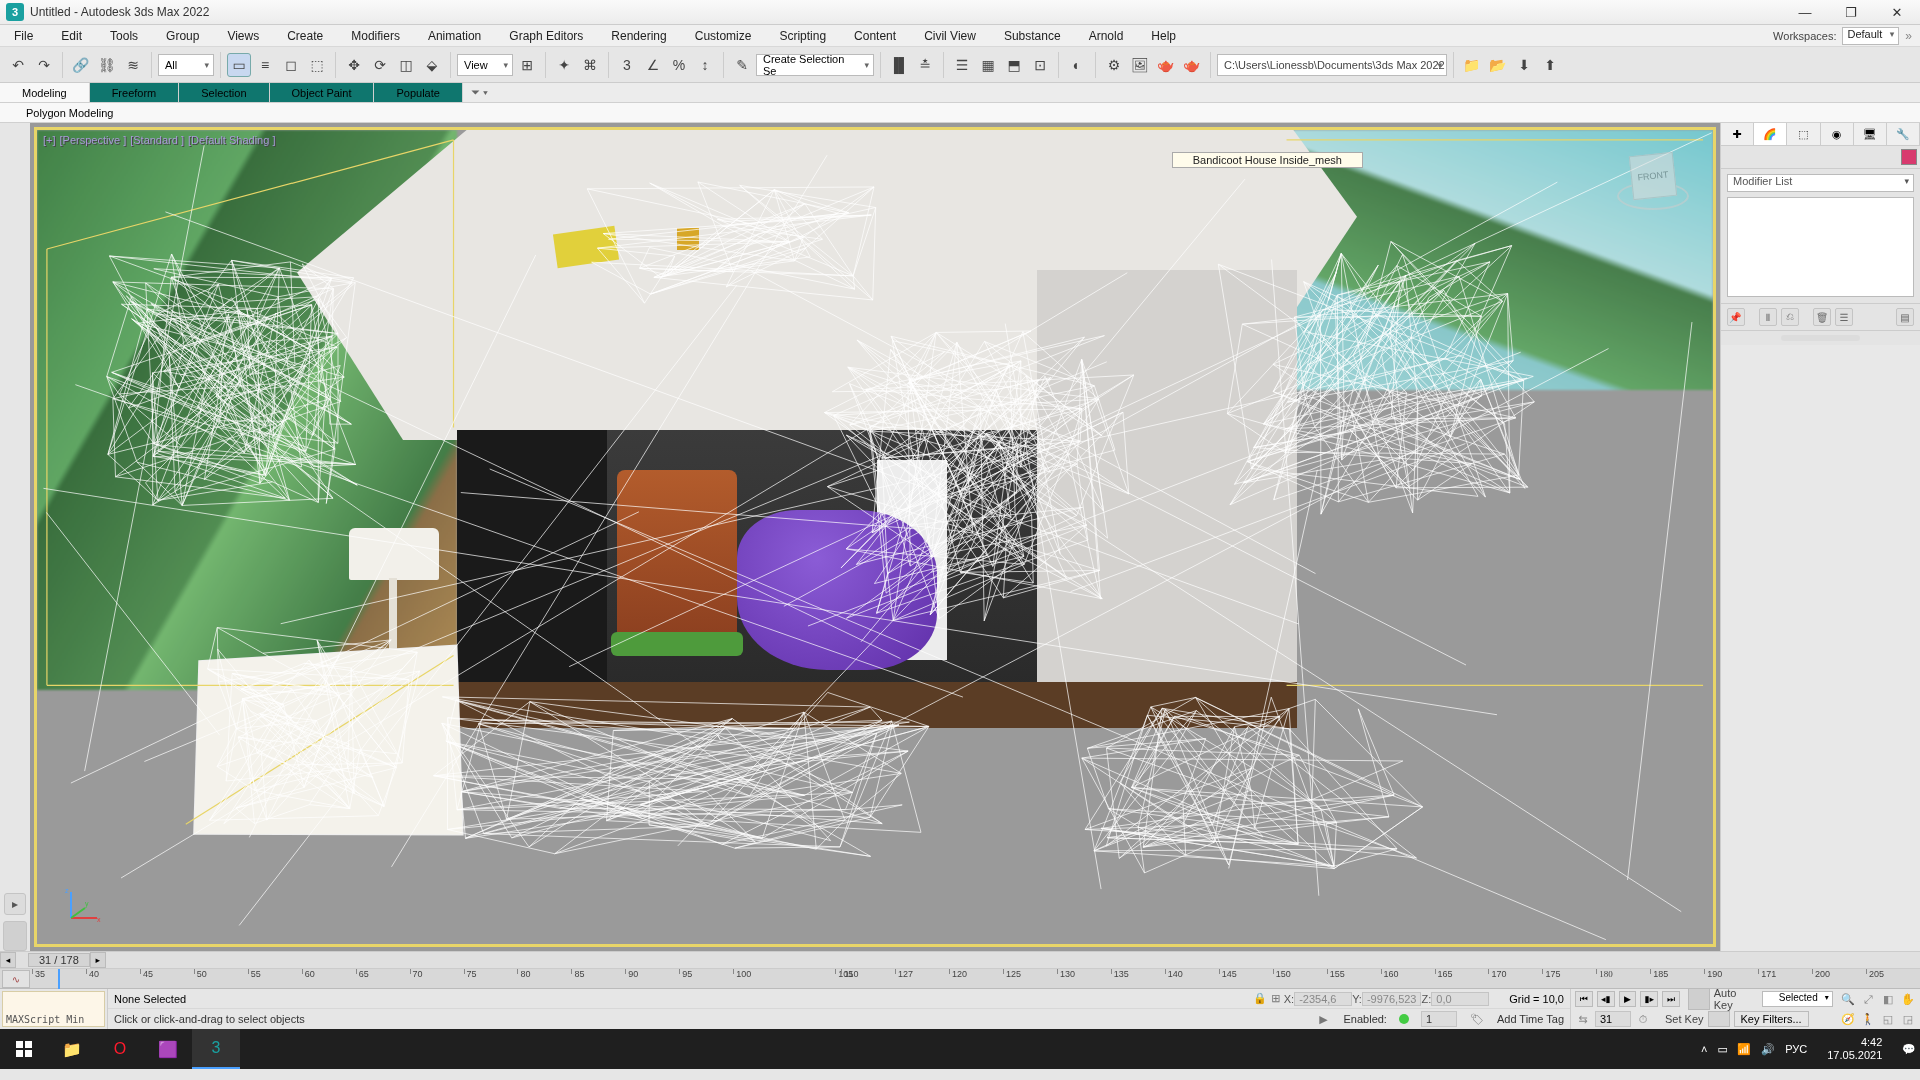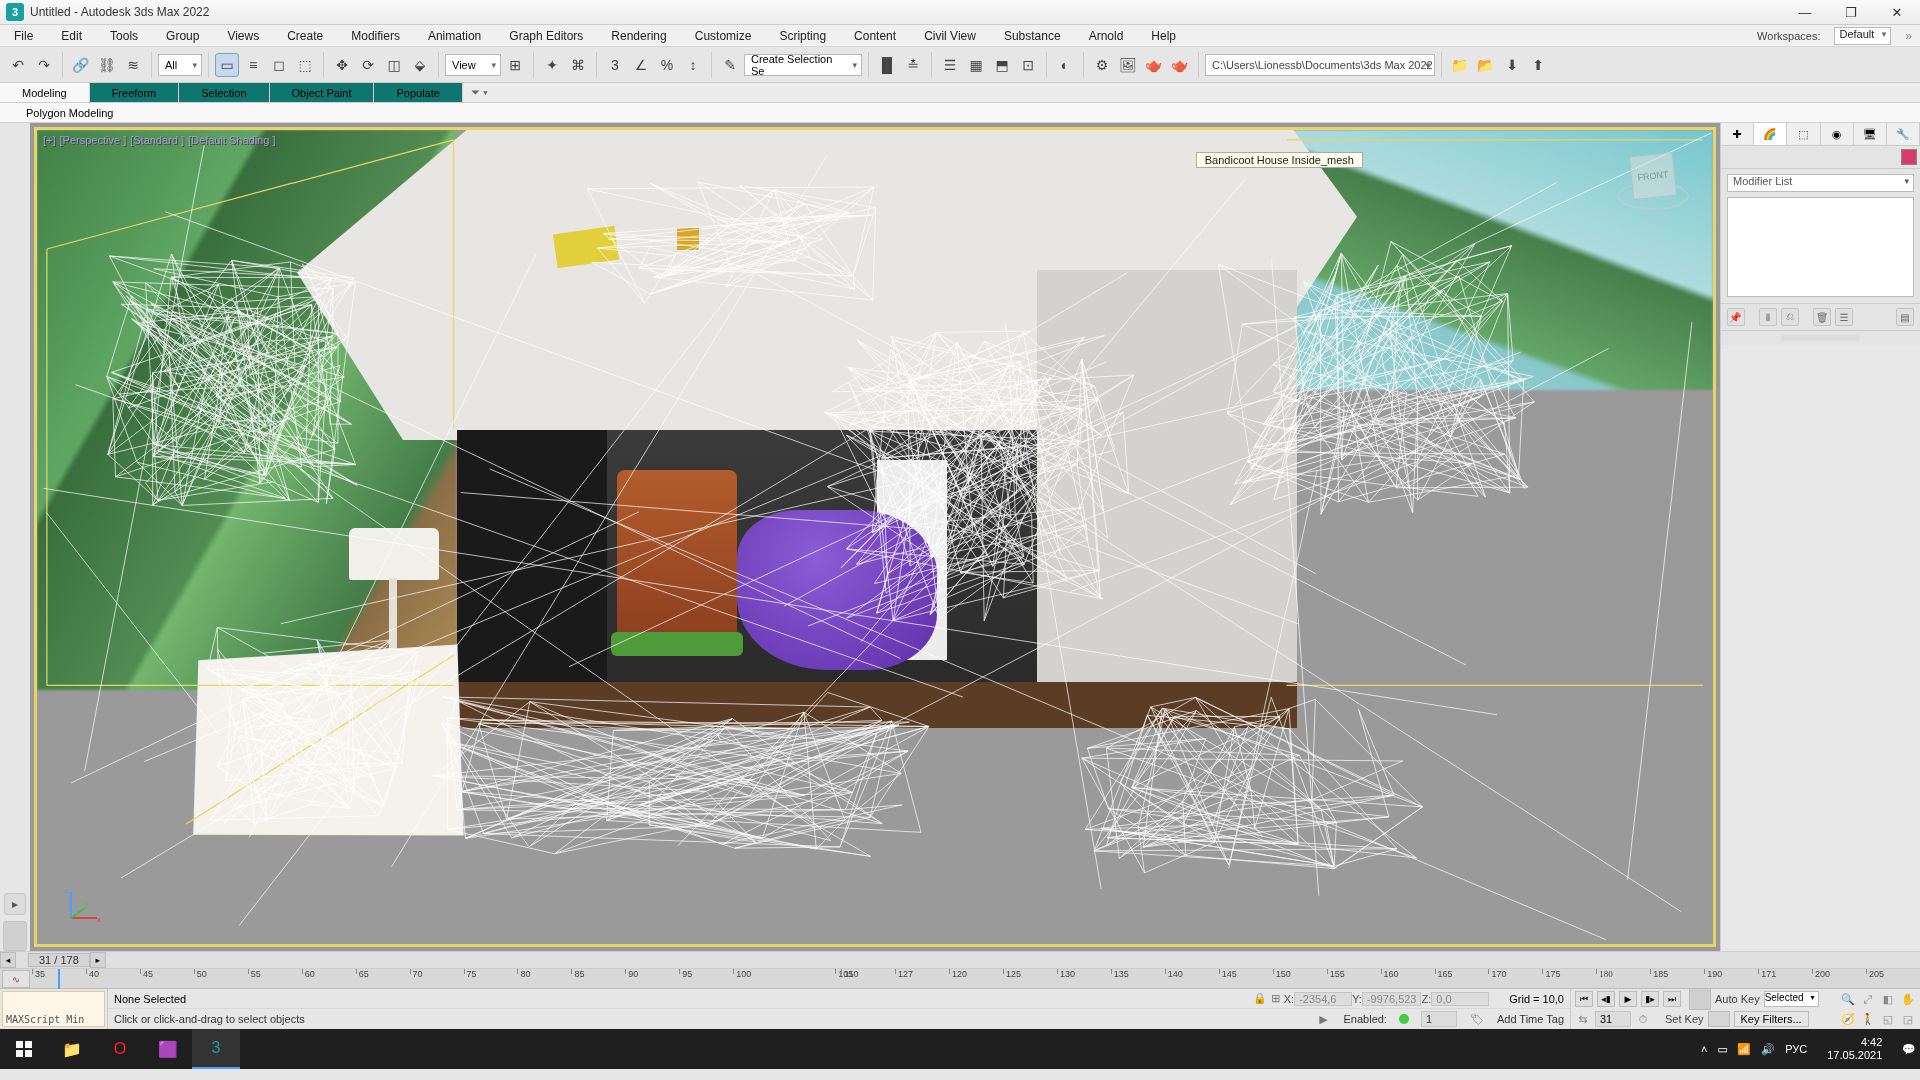--- a/index.html
+++ b/index.html
@@ -6,21 +6,21 @@
 html, body { width: 1920px; height: 1080px; overflow: hidden; background: #e6e6e6; }
 
 .titlebar { height: 25px; background: linear-gradient(#fafafa,#ececec); display: flex; align-items: center; border-bottom: 1px solid #ccc; font-size: 12px; }
 .titlebar .logo { width: 18px; height: 18px; margin: 0 6px; background: #1aa0a0; border-radius: 3px; display: flex; align-items: center; justify-content: center; color: #fff; font-weight: bold; font-size: 11px; }
 .titlebar .title { flex: 0 0 auto; color: #333; }
 .titlebar .spacer { flex: 1; }
 .titlebar .winbtn { width: 46px; height: 25px; display: flex; align-items: center; justify-content: center; color: #333; font-size: 13px; }
 
 .menubar { height: 22px; background: #f0f0f0; display: flex; align-items: center; border-bottom: 1px solid #d8d8d8; font-size: 12px; color: #222; position: relative; }
 .menubar .menu { padding: 0 14px; line-height: 22px; }
-.menubar .right { position: absolute; right: 8px; display: flex; align-items: center; gap: 14px; }
+.menubar .right { position: absolute; right: 8px; display: flex; align-items: center; gap: 6px; }
 .menubar .right .lbl { font-size: 11px; color: #444; }
 .menubar .right .dd { height: 18px; border: 1px solid #bbb; background: #fff; font-size: 11px; padding: 0 16px 0 4px; position: relative; }
 .menubar .right .dd:after { content: "▾"; position: absolute; right: 4px; top: 1px; color: #666; font-size: 9px; }
 
 .toolbar { height: 36px; background: #e6e6e6; border-bottom: 1px solid #ccc; display: flex; align-items: center; padding: 0 6px; gap: 2px; font-size: 11px; }
 .toolbar .tsep { width: 1px; height: 26px; background: #ccc; margin: 0 4px; }
 .toolbar .tbtn { width: 24px; height: 24px; border: 1px solid transparent; border-radius: 3px; display: flex; align-items: center; justify-content: center; color: #444; font-size: 14px; }
 .toolbar .tbtn.active { background: #c8d8f0; border-color: #7aa; }
 .toolbar .dd { height: 22px; border: 1px solid #bbb; background: #fff; padding: 0 18px 0 6px; font-size: 11px; position: relative; display: flex; align-items: center; }
 .toolbar .dd:after { content: "▾"; position: absolute; right: 4px; color: #666; font-size: 9px; }
@@ -35,21 +35,21 @@
 
 .main { display: flex; height: 828px; }
 .leftgutter { width: 30px; background: #e6e6e6; display: flex; flex-direction: column; align-items: center; gap: 6px; padding-top: 6px; }
 .leftgutter .gbtn { width: 22px; height: 22px; background: #dcdcdc; border: 1px solid #c4c4c4; border-radius: 3px; display:flex;align-items:center;justify-content:center;color:#555;font-size:12px; }
 .leftgutter .flex { flex: 1; }
 
 .viewport-wrap { flex: 1; padding: 4px; background: #999; position: relative; }
 .viewport { width: 100%; height: 100%; background: #9a9a9a; border: 3px solid #e8d568; position: relative; overflow: hidden; }
 .viewport .vplabel { position: absolute; top: 4px; left: 6px; color: #ccc; font-size: 11px; text-shadow: 1px 1px #444; z-index: 50; display: flex; gap: 4px; }
 .viewport .vplabel span.bracket { color: #a89ad8; }
-.viewport .tooltip { position: absolute; top: 22px; right: 350px; background: #fffceb; border: 1px solid #aaa; font-size: 11px; padding: 1px 8px; z-index: 60; color:#222; }
+.viewport .tooltip { position: absolute; top: 22px; right: 350px; background: #fffceb; border: 1px solid #aaa; font-size: 11px; padding: 1px 20px; z-index: 60; color:#222; }
 .viewport .axes { position: absolute; left: 26px; bottom: 18px; width: 40px; height: 40px; z-index: 55; }
 .viewcube { position: absolute; top: 14px; right: 24px; width: 72px; height: 72px; z-index: 55; opacity: .55; }
 .viewcube-face { width: 44px; height: 44px; background: #ddd; border: 1px solid #bbb; display:flex;align-items:center;justify-content:center; font-size:9px; color:#666; transform: rotate(-6deg); margin:10px auto; }
 .viewcube-ring { position:absolute; left:0; top:38px; width:72px; height:28px; border:2px solid #ccc; border-radius:50%; }
 
 .scene { position:absolute; inset:0; }
 .scene .sky { position:absolute; inset:0; background:#9a9a9a; }
 .scene .forest-l { position:absolute; left:0; top:0; width:420px; height:560px; background: linear-gradient(120deg,#387e3e 0%, #5aa85e 30%, #2f6a34 31%, #4a8c4b 55%, #6fb96b 56%, #3a7a3f 80%, #8a6a3f 82%, #b08b4d 100%); filter: blur(1px); opacity:.9; }
 .scene .forest-r { position:absolute; right:0; top:0; width:420px; height:260px; background: linear-gradient(200deg,#6fd0d8 0%, #b3e8ea 40%, #3a7a3f 42%, #5aa85e 70%, #87d0d3 72%, #a0dee0 100%); filter: blur(1px); opacity:.85; }
 .scene .ceiling { position:absolute; left:260px; top:0; width:1060px; height:310px; background:#e8e6e2; clip-path: polygon(16% 0, 94% 0, 100% 28%, 86% 100%, 10% 100%, 0 46%); }
@@ -104,21 +104,21 @@
 .statusrow .hintrow { height:20px; display:flex; align-items:center; padding:0 6px; color:#333; gap:12px; }
 .statusrow .coord-label { color:#555; }
 .statusrow .coord-val { background:#dcdcdc; border:1px solid #c4c4c4; padding:0 4px; min-width:58px; color:#888; }
 .statusrow .hintrow .flex { flex:1; }
 .statusrow .gicon { width:16px; height:16px; display:flex;align-items:center;justify-content:center; color:#777; }
 .statusrow .rightcol { width:350px; display:flex; flex-direction:column; border-left:1px solid #ccc; }
 .statusrow .rrow { height:20px; display:flex; align-items:center; gap:4px; padding:0 4px; }
 .statusrow .playbtn { width:18px; height:16px; background:#dedede; border:1px solid #bbb; display:flex;align-items:center;justify-content:center; font-size:9px; }
 .statusrow .keybox { width:18px; height:16px; background:#d6d6d6; border:1px solid #bbb; }
 .statusrow .keylabel { color:#444; }
-.statusrow .seldd { border:1px solid #bbb; background:#fff; padding:0 14px 0 0; height:16px; font-size:10px; position:relative; }
+.statusrow .seldd { border:1px solid #bbb; background:#fff; padding:0 14px 0 16px; height:16px; font-size:10px; position:relative; }
 .statusrow .seldd:after { content:"▾"; position:absolute; right:3px; top:1px; font-size:8px; }
 .statusrow .spin { background:#dcdcdc; border:1px solid #c4c4c4; padding:0 4px; min-width:36px; height:16px; display:flex; align-items:center; }
 .statusrow .nicon { width:16px;height:16px;display:flex;align-items:center;justify-content:center;color:#888; }
 
 .taskbar { height: 40px; background:#1f1f1f; display:flex; align-items:center; font-size:11px; color:#fff; }
 .taskbar .tbicon { width:48px; height:40px; display:flex; align-items:center; justify-content:center; font-size:16px; }
 .taskbar .tbicon.start svg { width:16px; height:16px; }
 .taskbar .tbicon.active { background:#333; border-bottom:2px solid #4aa0ff; }
 .taskbar .flex { flex:1; }
 .taskbar .tray { display:flex; align-items:center; gap:10px; padding-right:4px; }
@@ -163,21 +163,21 @@
 </div>
 
 <div class="toolbar">
   <div class="tbtn">↶</div>
   <div class="tbtn">↷</div>
   <div class="tsep"></div>
   <div class="tbtn">🔗</div>
   <div class="tbtn">⛓</div>
   <div class="tbtn">≋</div>
   <div class="tsep"></div>
-  <div class="dd" style="width:44px">All</div>
+  <div class="dd" style="width:56px">All</div>
   <div class="tsep"></div>
   <div class="tbtn active">▭</div>
   <div class="tbtn">≡</div>
   <div class="tbtn">◻</div>
   <div class="tbtn">⬚</div>
   <div class="tsep"></div>
   <div class="tbtn">✥</div>
   <div class="tbtn">⟳</div>
   <div class="tbtn">◫</div>
   <div class="tbtn">⬙</div>

